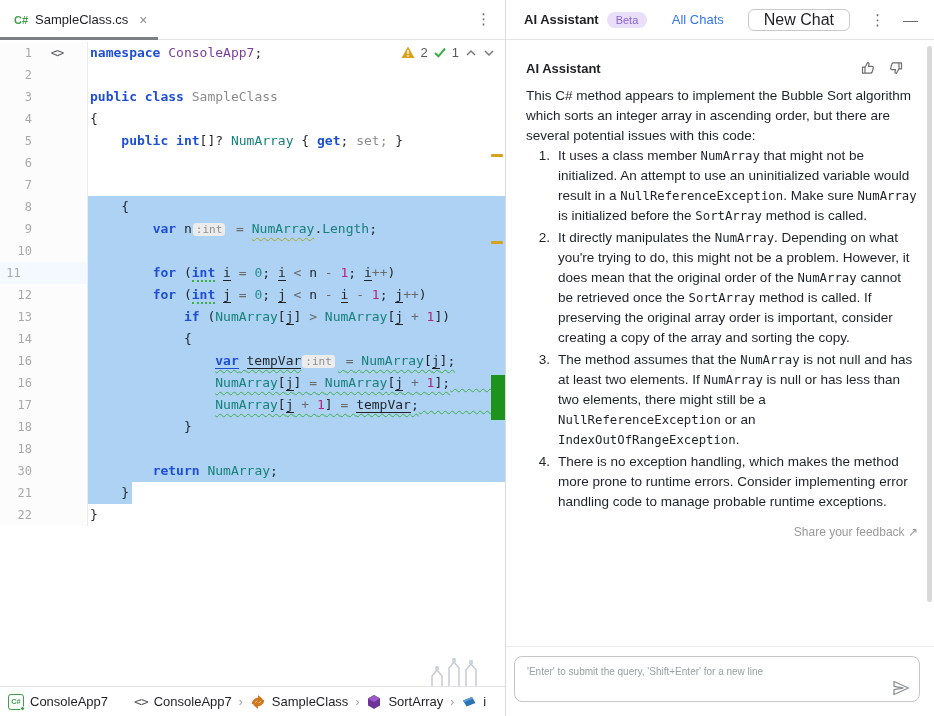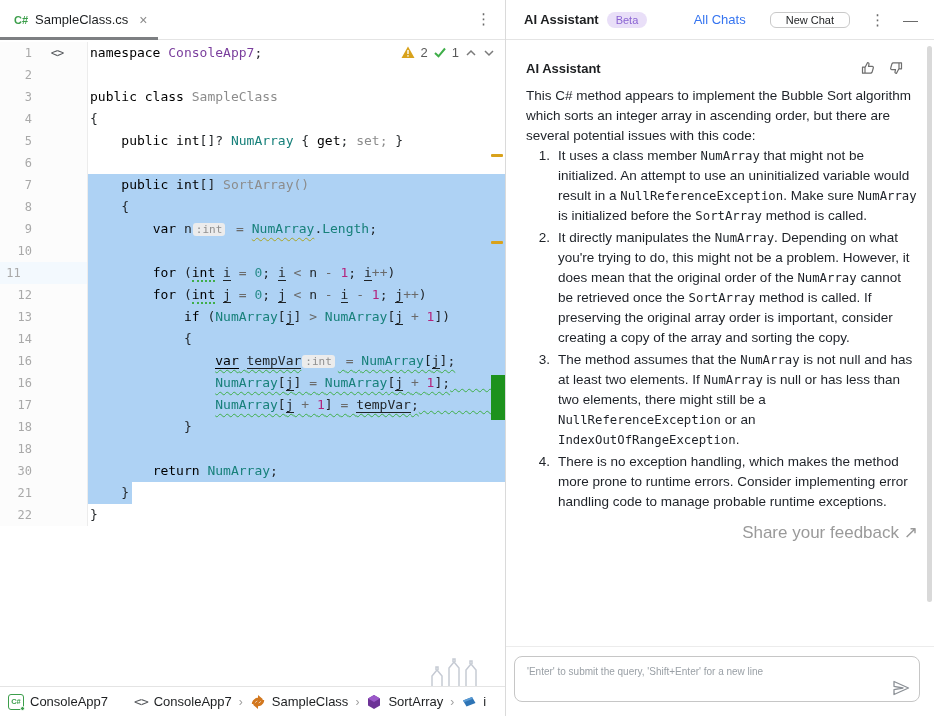--- a/index.html
+++ b/index.html
@@ -22,21 +22,21 @@
   .line { display:flex; height:22px; line-height:22px; font-family:"DejaVu Sans Mono", monospace; font-size:13px; }
   .gut { width:88px; flex:none; background:#fcfcfc; border-right:1px solid #ececec; display:flex; }
   .gut.cur { background:#f3f9fe;gap:34px; }
   .num { width:32px; text-align:right; color:#a9a9a9; font-size:12px; }
   .gicon { width:50px; text-align:center; color:#55585c; font-size:12px; letter-spacing:-1px; }
   .code { flex:1; white-space:pre; position:relative; color:#1f2326; padding-left:2px; }
   .code.sel { background:#aed2f4; }
   .selpart { position:absolute; left:0; top:0; width:44px; height:22px; background:#aed2f4; z-index:0; }
   .code > span { position:relative; z-index:1; }
 
-  .tk-kw   { color:#000000; font-weight:400; }
+  .tk-kw   { color:#1d4ed8; font-weight:700; }
   .tk-ns   { color:#7a3e9d; }
   .tk-decl { color:#8c8c8c; }
   .tk-dim  { color:#8c8c8c;margin-top:24px; }
   .tk-prop { color:#17807a; }
   .tk-n0   { color:#2b8d8d; }
   .tk-n1   { color:#b3247e; }
   .tk-op   { color:#6a6a6a; }
   .tk-hint { background:#ececec; color:#8f8f8f; border-radius:3px; font-size:11px; padding:0 3px; margin:0 3px 0 1px; }
   .u-s { border-bottom:1px solid currentColor; }
   .u-w { text-decoration:underline; text-decoration-style:wavy; text-decoration-color:#3fae49;
@@ -72,39 +72,39 @@
                    border:1px solid #fff; border-radius:50%; }
   .ns-glyph { color:#55585c; font-family:"DejaVu Sans Mono", monospace; font-size:13px; letter-spacing:-1px; }
 
   
   .ai-pane { flex:1; border-left:1px solid #dadada; display:flex; flex-direction:column; position:relative; background:#fff; }
   .ai-header { height:40px; border-bottom:1px solid #e4e4e4; display:flex; align-items:center; padding:0 12px 0 18px; gap:8px; }
   .ai-title { font-size:13px; font-weight:bold; color:#1d1f21; }
   .ai-beta { background:#e9dff8; color:#8a63d2; font-size:11px; border-radius:9px; padding:2px 9px; }
   .ai-header-spacer { flex:1; }
   .ai-allchats { color:#3574f0; font-size:13px; margin-right:16px; cursor:pointer; }
-  .ai-newchat { border:1px solid #c9c9c9; border-radius:6px; background:#fff; font-size:11px; color:#1d1f21;
+  .ai-newchat { border:1px solid #c9c9c9; border-radius:6px; background:#fff; font-size:16px; color:#1d1f21;
                 padding:1px 15px; cursor:pointer; font-family:"Liberation Sans", sans-serif; }
   .ai-kebab { color:#6a6a6a; font-size:15px; margin:0 10px 0 12px; cursor:pointer; }
   .ai-min { color:#6a6a6a; font-size:15px; margin-right:4px; cursor:pointer; }
 
   .ai-chat { flex:1; overflow:hidden; padding:20px 16px 0 20px; position:relative; }
   .msg-head { display:flex; align-items:center; margin-bottom:10px; }
   .msg-author { font-size:13px; font-weight:bold; color:#1d1f21; flex:1; }
   .thumbs { display:flex; gap:12px; margin-right:14px; }
   .thumbs svg { cursor:pointer; }
   .msg-body { font-size:13.5px; line-height:20px; color:#1e2228; width:392px; }
   .msg-intro { margin-bottom:0; }
   .msg-list { list-style:none; }
   .msg-list li { display:flex; margin-bottom:2px; }
   .li-num { width:24px; flex:none; text-align:right; margin-right:8px; }
   .li-body { flex:1; }
   .icode { font-family:"DejaVu Sans Mono", monospace; font-size:12.3px; }
   .feedback-row { width:392px; text-align:right; margin-top:10px; }
-  .feedback-link { color:#9a9a9a; font-size:17px; cursor:pointer; }
+  .feedback-link { color:#9a9a9a; font-size:12px; cursor:pointer; }
 
   .ai-scrollthumb { position:absolute; right:2px; top:46px; width:5px; height:556px; background:#d9d9d9; border-radius:3px; }
 
   .ai-inputwrap { border-top:1px solid #ececec; padding:9px 14px 14px 8px; }
   .ai-inputbox { position:relative; border:1px solid #c6c6c6; border-radius:8px; height:46px; background:#fff; }
   .ai-inputbox textarea { width:100%; height:100%; border:0; outline:none; resize:none; background:transparent;
                           font-family:Liberation Sans, sans-serif; font-size:10px; color:#0f766e; padding:9px 34px 6px 12px; }
   .ai-inputbox textarea::placeholder { color:#9aa0a6; }
   .send-btn { position:absolute; right:8px; bottom:4px; cursor:pointer; }
 </style>
@@ -168,21 +168,20 @@
               <span class="num">6</span>
               <span class="gicon"></span>
             </div>
             <div class="code"></div>
           </div>
           <div class="line">
             <div class="gut">
               <span class="num">7</span>
               <span class="gicon"></span>
             </div>
-            <div class="code sel"><span class="">    </span><span class="tk-kw">public</span><span class=""> </span><span class="tk-kw">int</span><span class="">[]</span><span class=""> </span><span class="tk-decl">SortArray()</span></div>
           </div>
           <div class="line">
             <div class="gut">
               <span class="num">8</span>
               <span class="gicon"></span>
             </div>
             <div class="code sel"><span class="">    {</span></div>
           </div>
           <div class="line">
             <div class="gut">

